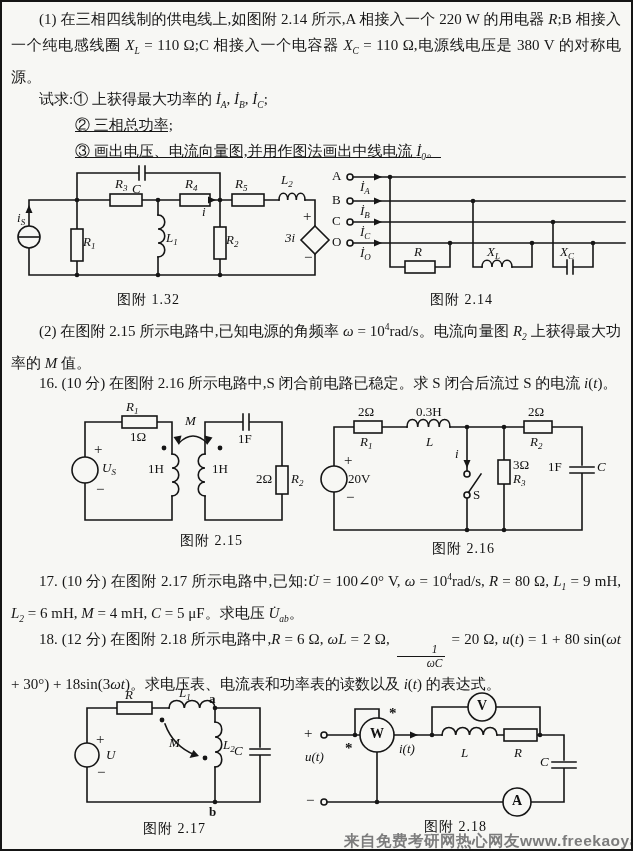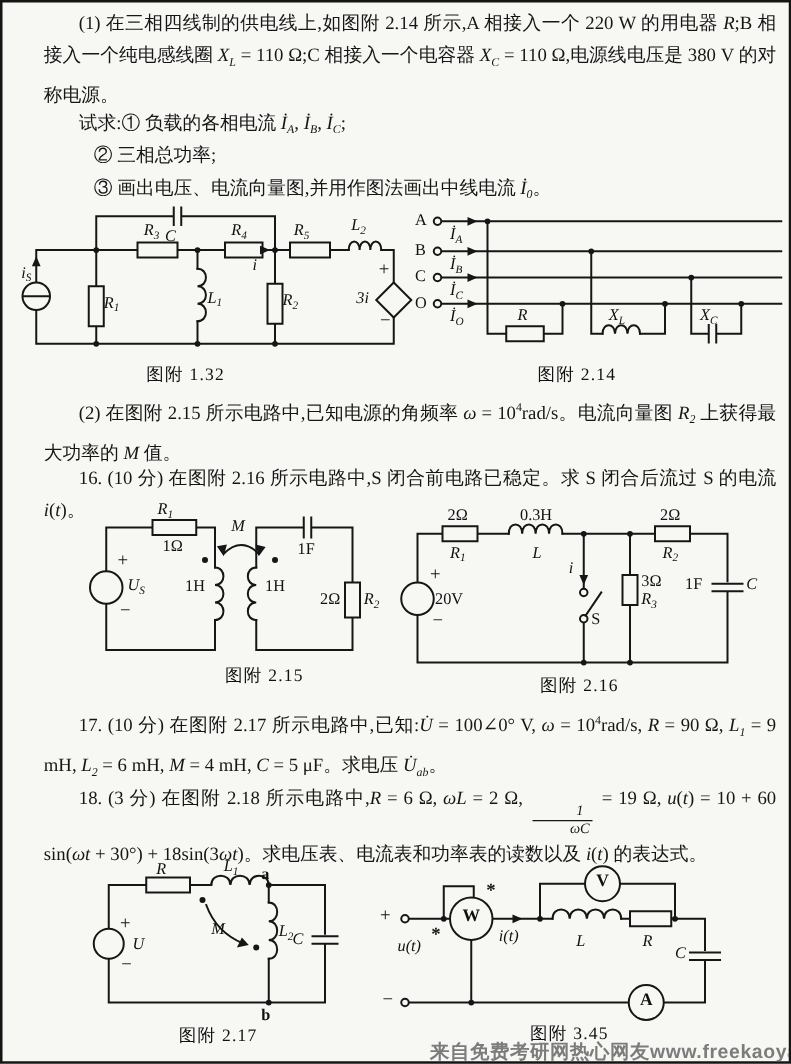--- a/index.html
+++ b/index.html
@@ -13,22 +13,22 @@
     overflow:hidden;
   }
   .para{
     position:absolute;left:9px;right:10px;margin:0;
     font-size:15px;line-height:26px;text-align:justify;
     font-family:"Liberation Serif","DejaVu Serif",serif;
   }
   .para i{font-style:italic;}
   .para sub{font-size:9.5px;font-style:italic;vertical-align:-3.5px;}
   .para sup{font-size:9.5px;vertical-align:6px;}
-  .indent{text-indent:28px;margin-left:24px;}
-  .sub-item{padding-left:64px;}
+  .indent{text-indent:28px;}
+  .sub-item{padding-left:64px;text-decoration:underline;}
   .frac{
     display:inline-flex;flex-direction:column;align-items:center;
     vertical-align:-9px;font-size:11.5px;line-height:1.1;font-style:italic;margin:0 3px;
   }
   .frac .den{border-top:1px solid #161616;padding:0 2px;}
   .fig{position:absolute;}
   .fig svg{position:absolute;left:0;top:0;overflow:visible;}
   .cw{stroke:#161616;stroke-width:1.6;fill:none;stroke-linecap:square;}
   .comp{stroke:#161616;stroke-width:1.6;fill:#f7f7f4;}
   .cwf{fill:#161616;stroke:none;}
@@ -52,21 +52,21 @@
     position:absolute;left:342px;top:829px;
     font-size:15.5px;font-weight:bold;color:#7c7c7c;
     letter-spacing:0.5px;white-space:nowrap;
     font-family:"Liberation Sans","DejaVu Sans",sans-serif;
   }
 </style>
 </head>
 <body>
 
 <p class="para indent" style="top:4px"><span>(1) 在三相四线制的供电线上,如图附 2.14 所示,A 相接入一个 220 W 的用电器 </span><i>R</i><span>;B 相接入一个纯电感线圈 </span><i>X</i><sub>L</sub><span> = 110 Ω;C 相接入一个电容器 </span><i>X</i><sub>C</sub><span> = 110 Ω,电源线电压是 380 V 的对称电源。</span></p>
-<p class="para indent" style="top:84px"><span>试求:① 负载的各相电流 </span><i>İ</i><sub>A</sub><span>, </span><i>İ</i><sub>B</sub><span>, </span><i>İ</i><sub>C</sub><span>;</span></p>
+<p class="para indent" style="top:84px"><span>试求:① 上获得最大功率的 </span><i>İ</i><sub>A</sub><span>, </span><i>İ</i><sub>B</sub><span>, </span><i>İ</i><sub>C</sub><span>;</span></p>
 <p class="para sub-item" style="top:110px"><span>② 三相总功率;</span></p>
 <p class="para sub-item" style="top:136px"><span>③ 画出电压、电流向量图,并用作图法画出中线电流 </span><i>İ</i><sub>0</sub><span>。</span></p>
 
 <div class="fig" style="left:15px;top:163px;width:315px;height:145px">
   <svg width="315" height="120" viewBox="0 0 315 120">
     <path class="cw" d="M12,35 H262 M288,35 H298 M60,35 V8 M60,8 H122 M128,8 H203 M203,8 V35 M122,1 V15 M128,1 V15 M12,35 V61 M12,83 V110 M12,110 H298 M60,35 V64 M60,96 V110 M141,35 V50 M141,92 V110 M203,35 V62 M203,94 V110 M298,35 V61 M298,89 V110"></path>
     <g>
         <circle class="comp" cx="12" cy="72" r="11"></circle>
         <path class="cw" d="M2,72 H22"></path>
         <polygon class="cwf" points="12,40 8.5,48 15.5,48"></polygon>
@@ -199,25 +199,25 @@
   <span class="lbl" style="left:153px;top:88px">S</span>
   <span class="lbl" style="left:193px;top:58px">3Ω</span>
   <span class="lbl" style="left:193px;top:72px"><i>R</i><sub>3</sub></span>
   <span class="lbl" style="left:208px;top:5px">2Ω</span>
   <span class="lbl" style="left:210px;top:35px"><i>R</i><sub>2</sub></span>
   <span class="lbl" style="left:228px;top:60px">1F</span>
   <span class="lbl" style="left:277px;top:60px"><i>C</i></span>
   <span class="cap" style="left:112px;top:140px">图附 2.16</span>
 </div>
 
-<p class="para indent" style="top:562px"><span>17. (10 分) 在图附 2.17 所示电路中,已知:</span><i>U̇</i><span> = 100∠0° V, </span><i>ω</i><span> = 10</span><sup>4</sup><span>rad/s, </span><i>R</i><span> = 90 Ω, </span><i>L</i><sub>1</sub><span> = 9 mH, </span><i>L</i><sub>2</sub><span> = 6 mH, </span><i>M</i><span> = 4 mH, </span><i>C</i><span> = 5 μF。求电压 </span><i>U̇</i><sub>ab</sub><span>。</span></p>
-<p class="para indent" style="top:622px;line-height:30px"><span>18. (3 分) 在图附 2.18 所示电路中,</span><i>R</i><span> = 6 Ω, </span><i>ωL</i><span> = 2 Ω, </span><span class="frac">
+<p class="para indent" style="top:562px"><span>17. (10 分) 在图附 2.17 所示电路中,已知:</span><i>U̇</i><span> = 100∠0° V, </span><i>ω</i><span> = 10</span><sup>4</sup><span>rad/s, </span><i>R</i><span> = 80 Ω, </span><i>L</i><sub>1</sub><span> = 9 mH, </span><i>L</i><sub>2</sub><span> = 6 mH, </span><i>M</i><span> = 4 mH, </span><i>C</i><span> = 5 μF。求电压 </span><i>U̇</i><sub>ab</sub><span>。</span></p>
+<p class="para indent" style="top:622px;line-height:30px"><span>18. (12 分) 在图附 2.18 所示电路中,</span><i>R</i><span> = 6 Ω, </span><i>ωL</i><span> = 2 Ω, </span><span class="frac">
       <span>1</span>
       <span class="den">ωC</span>
-    </span><span> = 19 Ω, </span><i>u</i><span>(</span><i>t</i><span>) = 10 + 60 sin(</span><i>ωt</i><span> + 30°) + 18sin(3</span><i>ωt</i><span>)。求电压表、电流表和功率表的读数以及 </span><i>i</i><span>(</span><i>t</i><span>) 的表达式。</span></p>
+    </span><span> = 20 Ω, </span><i>u</i><span>(</span><i>t</i><span>) = 1 + 80 sin(</span><i>ωt</i><span> + 30°) + 18sin(3</span><i>ωt</i><span>)。求电压表、电流表和功率表的读数以及 </span><i>i</i><span>(</span><i>t</i><span>) 的表达式。</span></p>
 
 <div class="fig" style="left:55px;top:688px;width:245px;height:152px">
   <svg width="245" height="125" viewBox="0 0 245 125">
     <path class="cw" d="M30,18 V53 M30,77 V112 M30,18 H112 M158,18 H203 M30,112 H203 M158,18 V32 M158,77 V112 M203,18 V57 M193,59 H213 M193,65 H213 M203,65 V112"></path>
     <circle class="comp" cx="30" cy="65" r="12"></circle>
     <rect class="comp" x="60" y="12" width="35" height="12"></rect>
     <path class="cw" d="M112,18 C112,8 127.3,8 127.3,18 C127.3,8 142.7,8 142.7,18 C142.7,8 158,8 158,18"></path>
     <path class="cw" d="M158,32 C167,32 167,47 158,47 C167,47 167,62 158,62 C167,62 167,77 158,77"></path>
     <path class="cw" d="M108,34 Q116,56 138,65"></path>
     <polygon class="cwf" points="142,66 132.5,68 136.5,60"></polygon>
@@ -250,26 +250,26 @@
     <rect class="comp" x="202" y="39" width="33" height="12"></rect>
     <path class="cw" d="M140,45 C140,35 153.75,35 153.75,45 C153.75,35 167.5,35 167.5,45 C167.5,35 181.25,35 181.25,45 C181.25,35 195,35 195,45"></path>
     <polygon class="cwf" points="116,45 108,41.5 108,48.5"></polygon>
     <circle class="cwf" cx="53" cy="45" r="2.3"></circle>
       <circle class="cwf" cx="130" cy="45" r="2.3"></circle>
     <circle class="cwf" cx="238" cy="45" r="2.3"></circle>
       <circle class="cwf" cx="75" cy="112" r="2.3"></circle>
   </svg>
   <span class="lbl sign" style="left:2px;top:36px">+</span>
   <span class="lbl sign" style="left:4px;top:103px">−</span>
-  <span class="lbl" style="left:16px;top:60px"><i>u(t)</i></span>
+  <span class="lbl" style="left:3px;top:60px"><i>u(t)</i></span>
   <span class="lbl st" style="left:87px;top:16px">*</span>
   <span class="lbl st" style="left:43px;top:51px">*</span>
   <span class="lbl big" style="left:68px;top:37px">W</span>
   <span class="lbl" style="left:97px;top:52px"><i>i(t)</i></span>
   <span class="lbl" style="left:159px;top:56px"><i>L</i></span>
   <span class="lbl" style="left:212px;top:56px"><i>R</i></span>
   <span class="lbl big" style="left:175px;top:9px">V</span>
   <span class="lbl" style="left:238px;top:65px"><i>C</i></span>
   <span class="lbl big" style="left:210px;top:104px">A</span>
-  <span class="cap" style="left:122px;top:128px">图附 3.45</span>
+  <span class="cap" style="left:122px;top:128px">图附 2.18</span>
 </div>
 
 <div class="watermark">来自免费考研网热心网友www.freekaoyan.com</div>
 
 </body></html>

